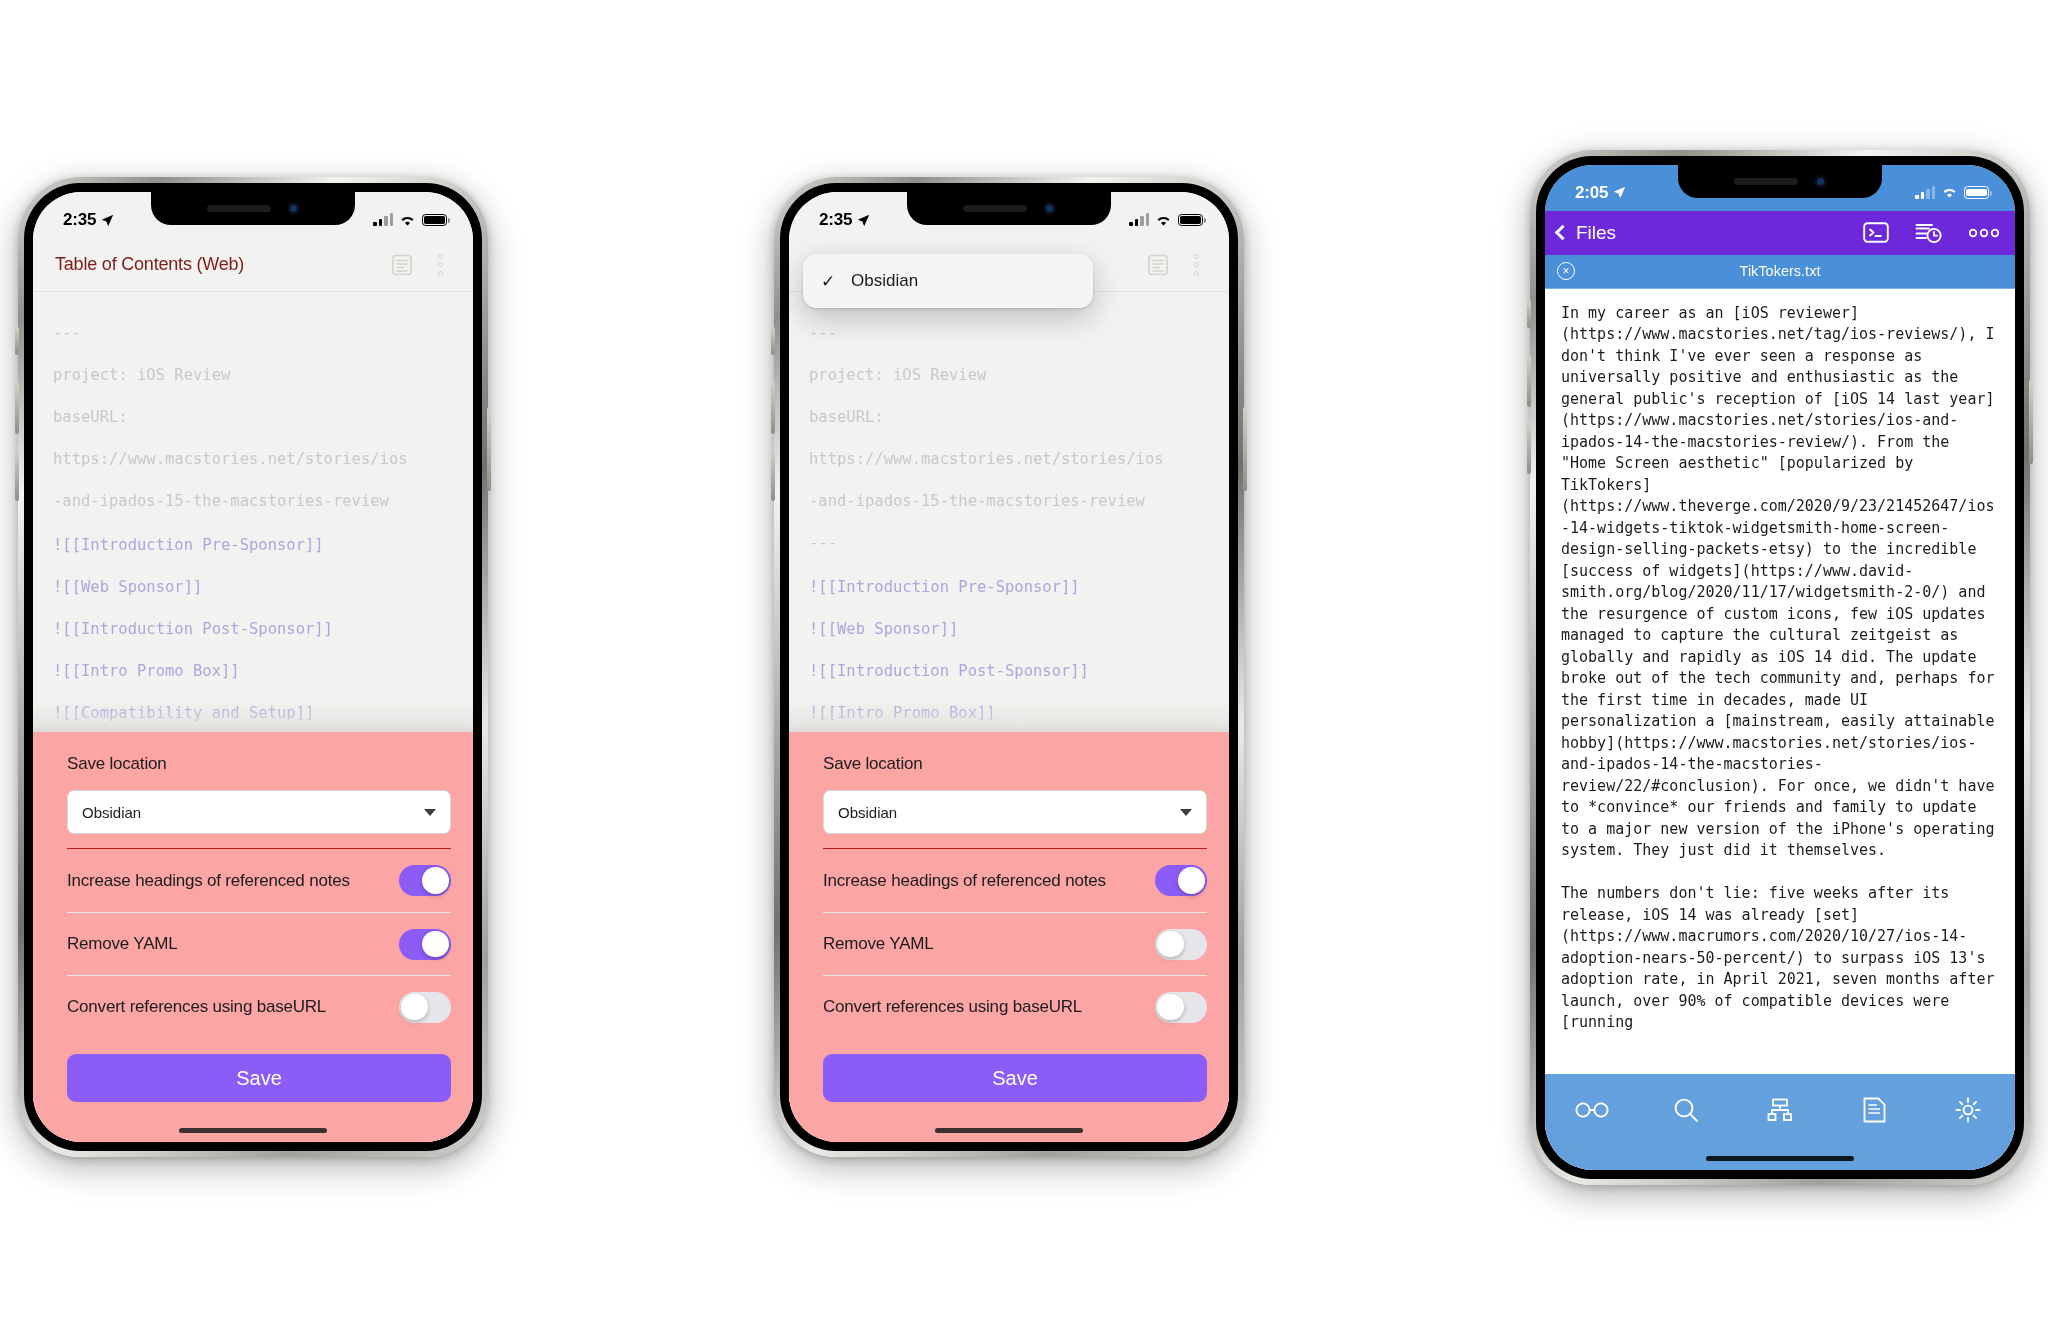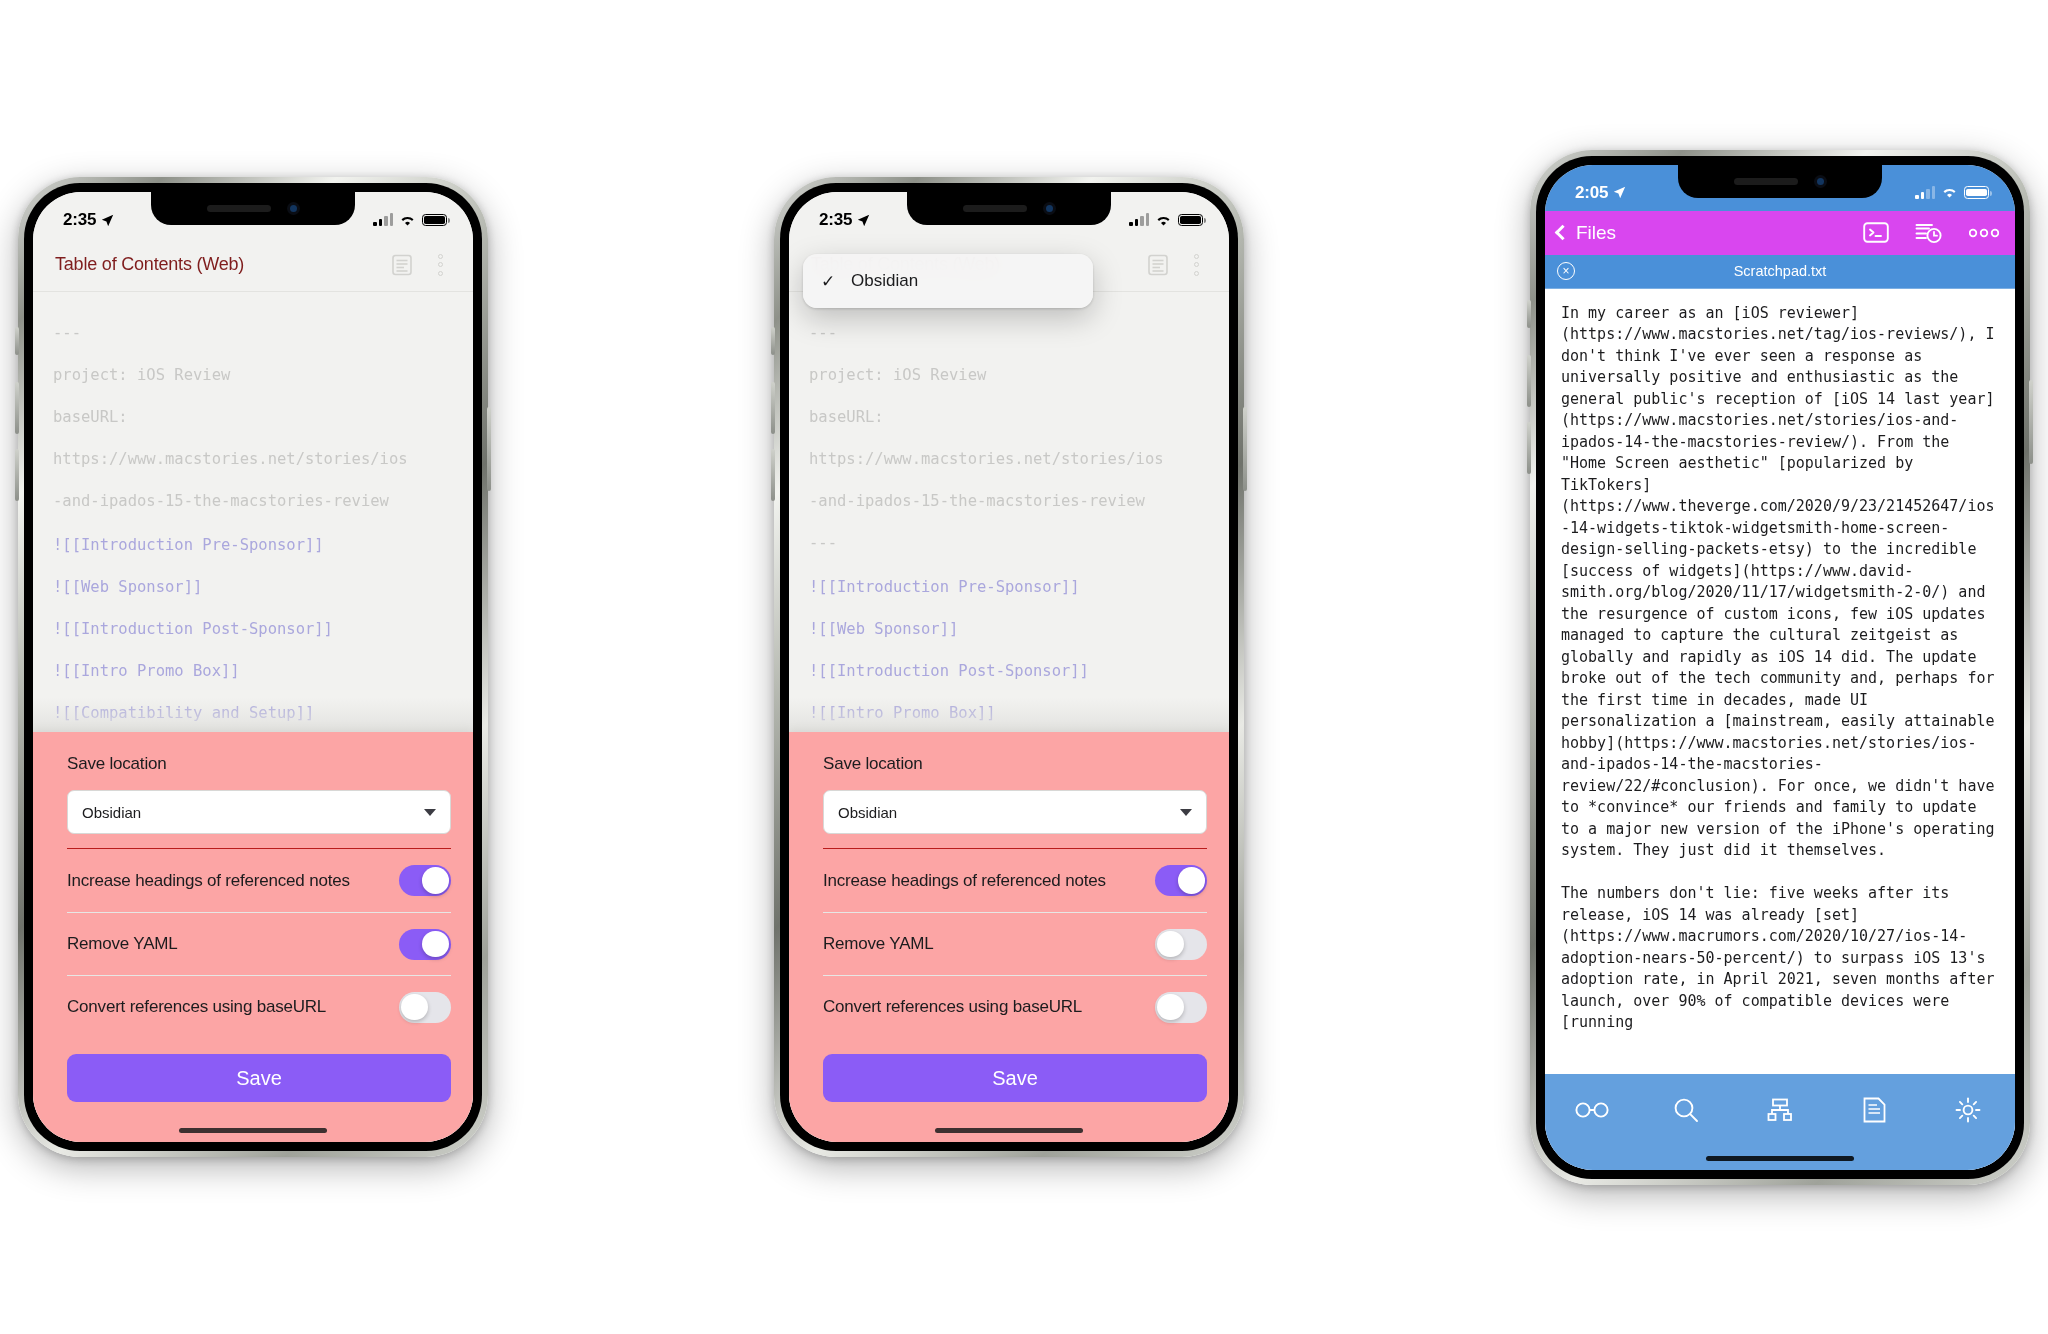--- a/index.html
+++ b/index.html
@@ -152,21 +152,21 @@
     overflow: hidden;
     backdrop-filter: blur(12px);
   }
   .pop-item { height: 54px; display:flex; align-items:center; padding: 0 18px; font-size:17px; color:#1c1c1e; gap: 12px; }
   .pop-item + .pop-item { border-top: .6px solid #dcdcdc; }
   .pop-check { width: 18px; font-size: 17px; color:#1c1c1e; }
 
   
   .app3 { position:absolute; inset:0; background:#4a90d9; display:flex; flex-direction:column; }
   .nav3 {
-    margin-top: 46px; height: 44px; background:#d946ef; color:#fff;
+    margin-top: 46px; height: 44px; background:#6d28d9; color:#fff;
     display:flex; align-items:center; justify-content:space-between; padding: 0 16px 0 12px; flex:0 0 auto;
   }
   .nav3 .back { display:flex; align-items:center; gap:6px; font-size:19px; }
   .chev { width: 11px; height: 11px; border-left: 3px solid #fff; border-bottom: 3px solid #fff; transform: rotate(45deg); margin-right:2px; }
   .nav3 .n-tools { display:flex; align-items:center; gap:26px; }
   .tabbar3 {
     height: 34px; background:#4a90d9; display:flex; align-items:center; justify-content:center;
     position:relative; color:#fff; font-size:14.5px; flex:0 0 auto;
     border-bottom: 1px solid rgba(255,255,255,.28);
   }
@@ -491,21 +491,21 @@
                     <circle cx="4" cy="5" r="3.3" fill="none" stroke="#fff" stroke-width="1.8"></circle>
                     <circle cx="15" cy="5" r="3.3" fill="none" stroke="#fff" stroke-width="1.8"></circle>
                     <circle cx="26" cy="5" r="3.3" fill="none" stroke="#fff" stroke-width="1.8"></circle>
                   </svg>
               </span>
             </div>
           </div>
 
           <div class="tabbar3">
             <span class="close">×</span>
-            <span>Scratchpad.txt</span>
+            <span>TikTokers.txt</span>
           </div>
 
           <div class="code3">
             <p>In my career as an [iOS reviewer](https://www.macstories.net/tag/ios-reviews/), I don't think I've ever seen a response as universally positive and enthusiastic as the general public's reception of [iOS 14 last year](https://www.macstories.net/stories/ios-and-ipados-14-the-macstories-review/). From the "Home Screen aesthetic" [popularized by TikTokers](https://www.theverge.com/2020/9/23/21452647/ios-14-widgets-tiktok-widgetsmith-home-screen-design-selling-packets-etsy) to the incredible [success of widgets](https://www.david-smith.org/blog/2020/11/17/widgetsmith-2-0/) and the resurgence of custom icons, few iOS updates managed to capture the cultural zeitgeist as globally and rapidly as iOS 14 did. The update broke out of the tech community and, perhaps for the first time in decades, made UI personalization a [mainstream, easily attainable hobby](https://www.macstories.net/stories/ios-and-ipados-14-the-macstories-review/22/#conclusion). For once, we didn't have to *convince* our friends and family to update to a major new version of the iPhone's operating system. They just did it themselves.</p>
             <div class="gap"></div>
             <p>The numbers don't lie: five weeks after its release, iOS 14 was already [set](https://www.macrumors.com/2020/10/27/ios-14-adoption-nears-50-percent/) to surpass iOS 13's adoption rate, in April 2021, seven months after launch, over 90% of compatible devices were [running</p>
           </div>
 
           <div class="toolbar3">
             <span class="t3i">

